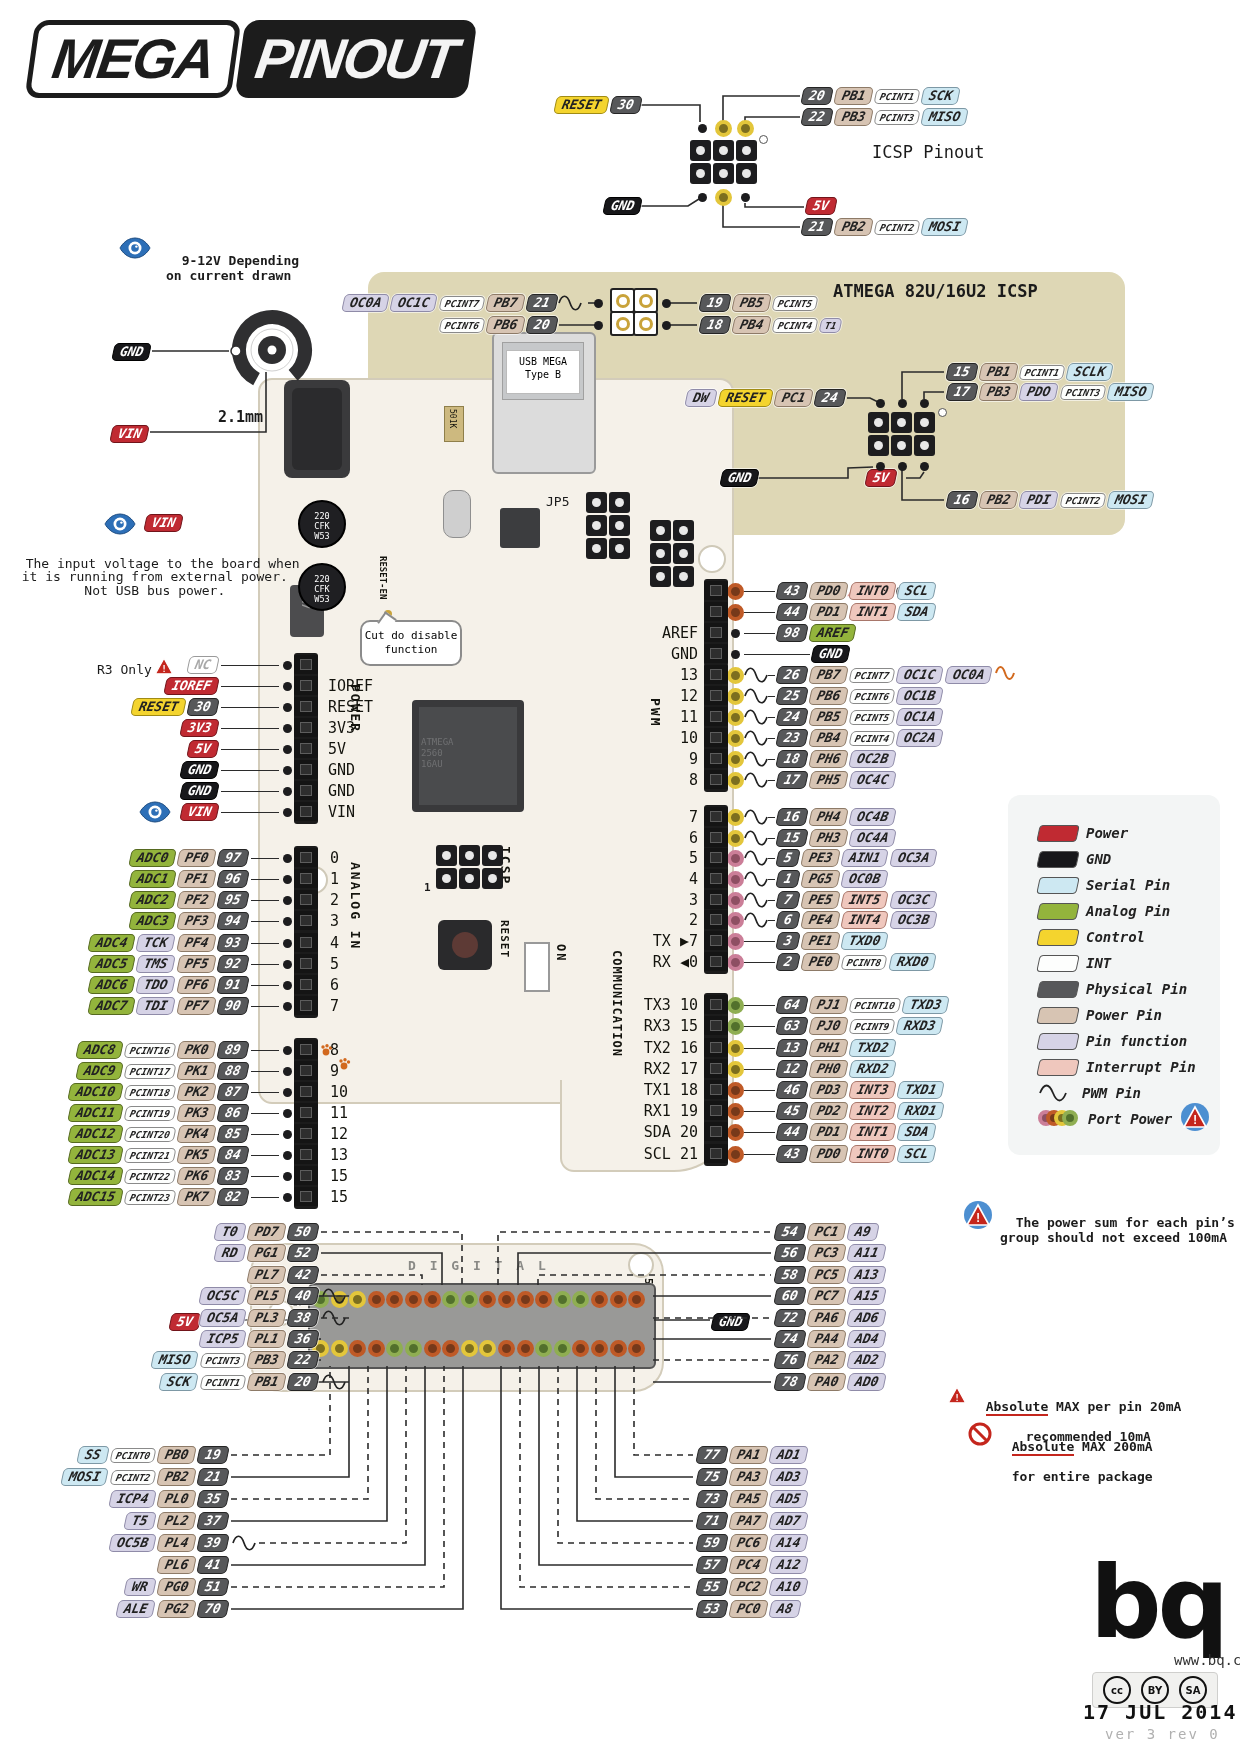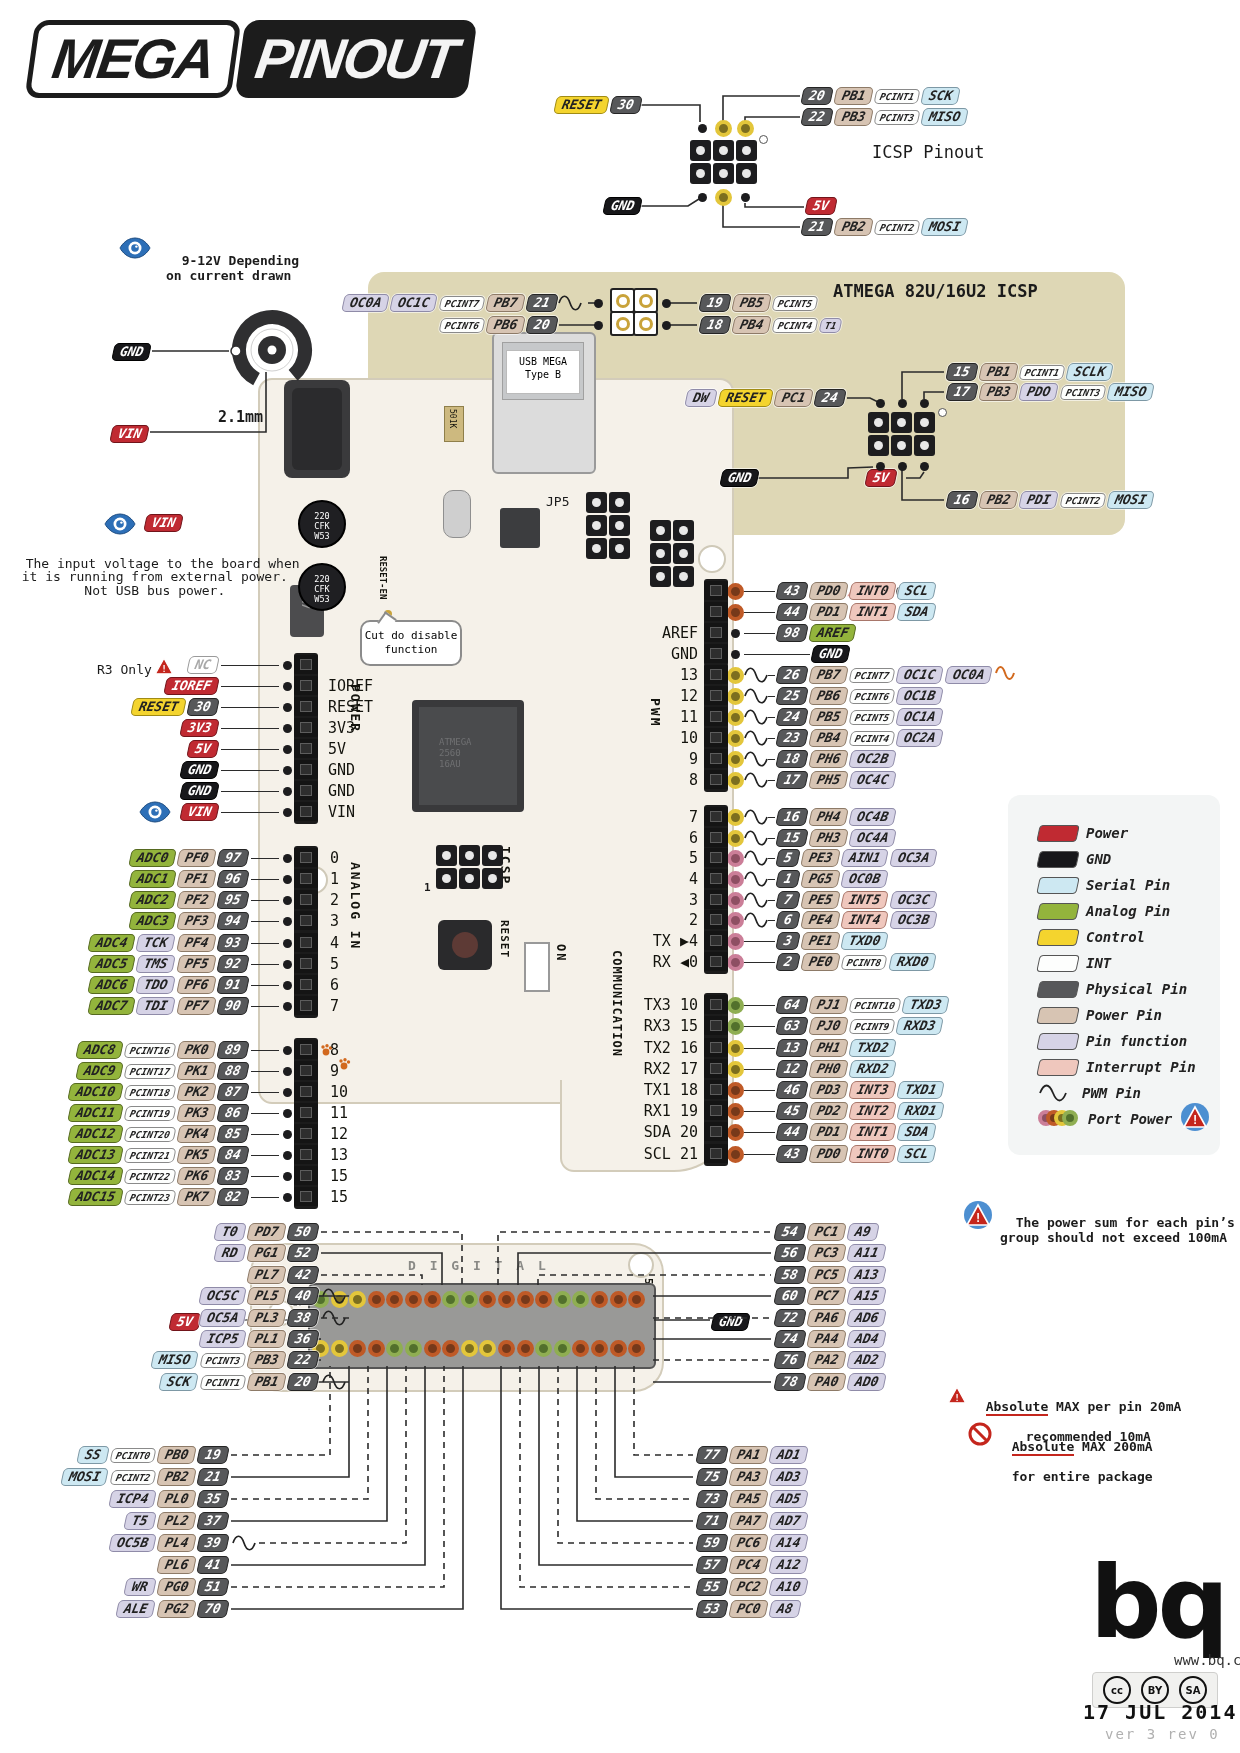--- a/index.html
+++ b/index.html
@@ -86,21 +86,21 @@
 <div class="comp" style="left:298px;top:563px;width:48px;height:48px;background:#1f1f22;border-radius:50%;border:2px solid #000;
      color:#fff;font:8.5px 'DejaVu Sans Mono',monospace;text-align:center;line-height:10px;padding-top:9px;box-sizing:border-box">
   <span>220</span><br><span>CFK</span><br><span>W53</span>
 </div>
 <div class="comp" style="left:444px;top:406px;width:18px;height:34px;background:#cdb97f;border:1px solid #8f7f4a">
   <span class="vtext" style="left:3px;top:2px;font-size:8px;letter-spacing:0;font-weight:normal">501K</span>
 </div>
 <div class="comp" style="left:443px;top:490px;width:26px;height:46px;background:#cfcfcf;border:1px solid #8f8f8f;border-radius:10px"></div>
 <div class="comp" style="left:500px;top:508px;width:40px;height:40px;background:#3c3d3f;border-radius:3px;transform:rotate(0deg)"></div>
 <div class="comp" style="left:412px;top:700px;width:112px;height:112px;background:#4a4b4d;border:7px solid #39393b;border-radius:4px;box-sizing:border-box">
-  <div style="position:absolute;left:20px;top:30px;color:#6f7072;font:9px 'DejaVu Sans Mono',monospace;line-height:11px">ATMEGA<br>2560<br>16AU</div>
+  <div style="position:absolute;left:2px;top:30px;color:#6f7072;font:9px 'DejaVu Sans Mono',monospace;line-height:11px">ATMEGA<br>2560<br>16AU</div>
 </div>
 <div class="comp" style="left:438px;top:920px;width:54px;height:50px;background:#2a2a2c;border-radius:6px">
   <div style="position:absolute;left:14px;top:12px;width:26px;height:26px;background:#5d3a35;border-radius:50%"></div>
 </div>
 <div class="comp" style="left:524px;top:942px;width:22px;height:46px;background:#fff;border:2px solid #999"></div>
 <span class="vtext" style="left:498px;top:920px;font-size:11px;letter-spacing:1px">RESET</span>
 <span class="vtext" style="left:554px;top:944px;font-size:12px">ON</span>
 <span class="vtext" style="left:378px;top:556px;font-size:9px;letter-spacing:0">RESET-EN</span>
 <div class="comp" style="left:384px;top:610px;width:8px;height:8px;border-radius:50%;background:#c9a33a"></div>
 <div class="comp" style="left:384px;top:622px;width:8px;height:8px;border-radius:50%;background:#c9a33a"></div>
@@ -817,21 +817,21 @@
       <span class="chip c-func">OC3B</span>
     </div>
     <div class="boardtxt" style="right: 542px; text-align: right; top: 911px;">2</div>
     <div class="ring" style="border-color: rgb(203, 126, 152); background: rgb(142, 79, 99); left: 726.5px; top: 911.5px;"></div>
     <div class="line" style="left: 768px; top: 920px; width: 7px;"></div>
     <div class="row" style="top: 931px; left: 777px;">
       <span class="chip c-phys">3</span>
       <span class="chip c-port">PE1</span>
       <span class="chip c-serial">TXD0</span>
     </div>
-    <div class="boardtxt" style="right: 542px; text-align: right; top: 932px;">TX ▶4</div>
+    <div class="boardtxt" style="right: 542px; text-align: right; top: 932px;">TX ▶7</div>
     <div class="ring" style="border-color: rgb(203, 126, 152); background: rgb(142, 79, 99); left: 726.5px; top: 932.5px;"></div>
     <div class="line" style="left: 744px; top: 941px; width: 31px;"></div>
     <div class="row" style="top: 952px; left: 777px;">
       <span class="chip c-phys">2</span>
       <span class="chip c-port">PE0</span>
       <span class="chip c-int small">PCINT8</span>
       <span class="chip c-serial">RXD0</span>
     </div>
     <div class="boardtxt" style="right: 542px; text-align: right; top: 953px;">RX ◀0</div>
     <div class="ring" style="border-color: rgb(203, 126, 152); background: rgb(142, 79, 99); left: 726.5px; top: 953.5px;"></div>

